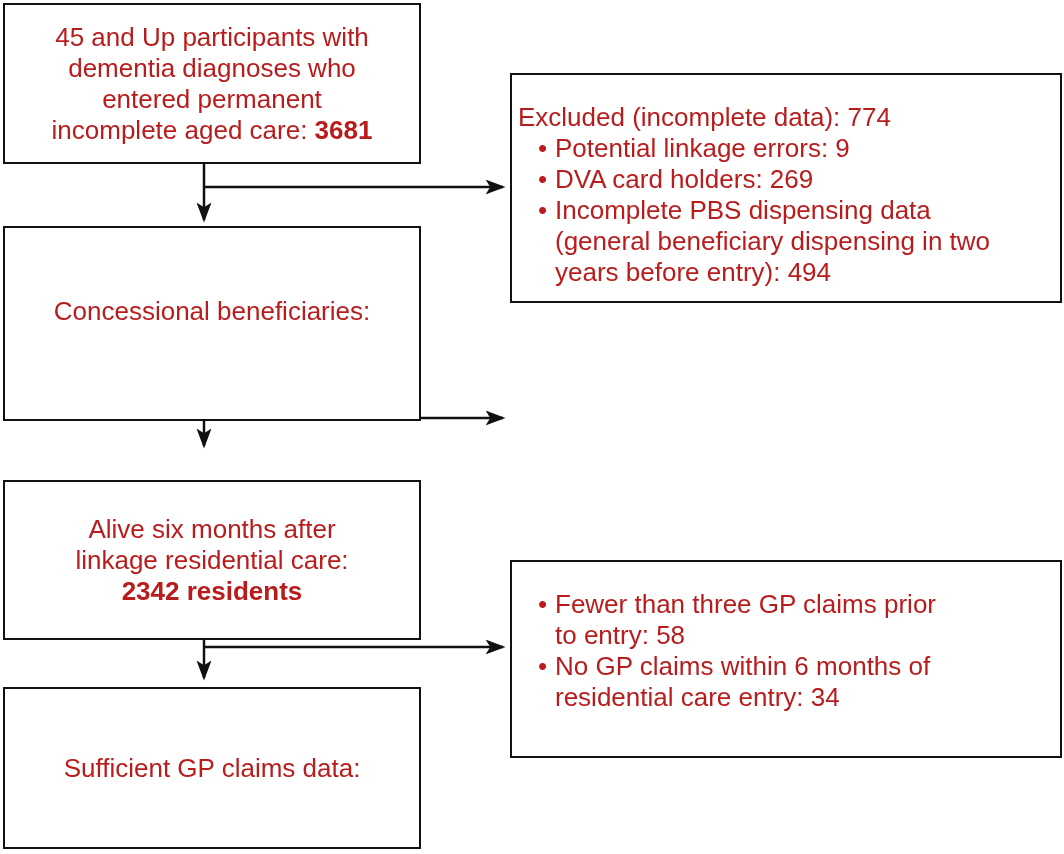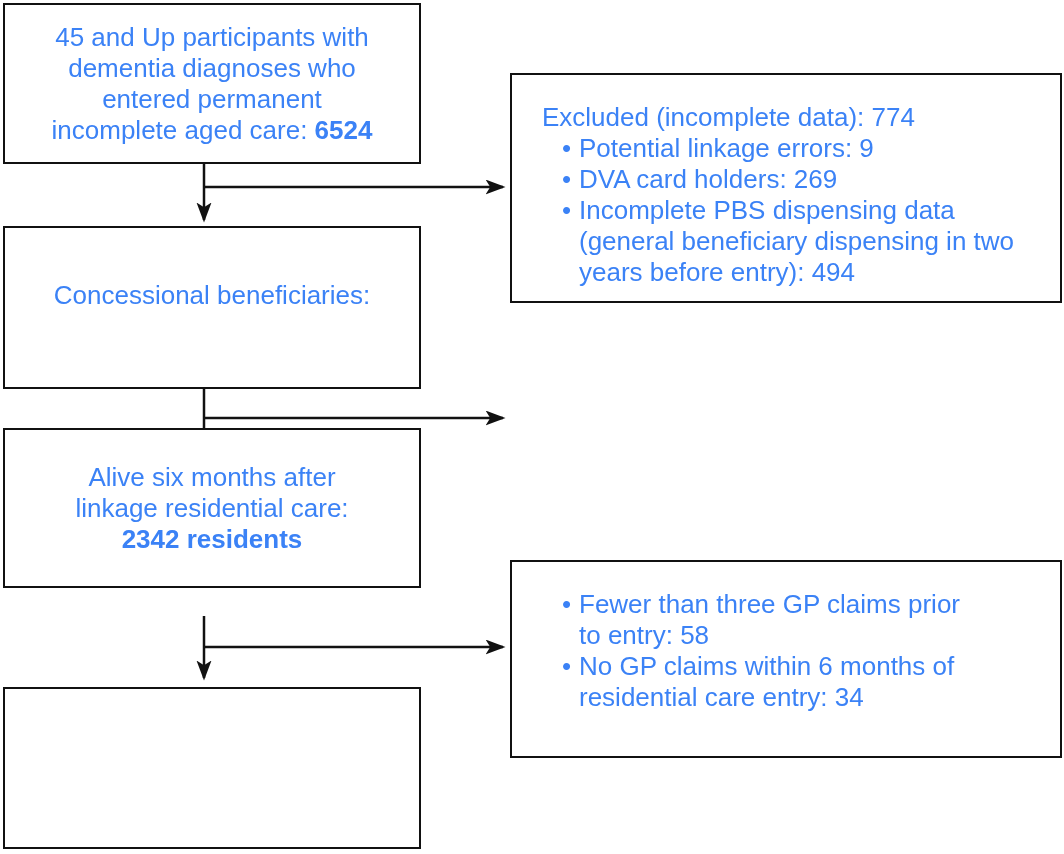--- a/index.html
+++ b/index.html
@@ -3,21 +3,21 @@
 <meta charset="utf-8">
 <style>
   * { margin: 0; padding: 0; box-sizing: border-box; }
   html, body { background: #ffffff; }
   .canvas {
     position: relative;
     width: 1064px;
     height: 854px;
     background: #ffffff;
     font-family: "Liberation Sans", sans-serif;
-    color: #3b82f6;
+    color: #b91c1c;
     overflow: hidden;
   }
   .connectors {
     position: absolute;
     left: 0; top: 0;
     width: 1064px; height: 854px;
     pointer-events: none;
   }
   .box {
     position: absolute;
@@ -31,21 +31,21 @@
     width: 418px;
     display: flex;
     flex-direction: column;
     justify-content: center;
     text-align: center;
     padding: 8px 10px;
   }
   .excl {
     left: 510px;
     width: 552px;
-    padding: 27px 12px 8px 30px;
+    padding: 27px 12px 8px 6px;
     text-align: left;
   }
   .bullet-list { margin-left: 20px; }
   .bullet-item { display: flex; }
   .bullet-dot { width: 17px; flex: none; }
   .bullet-text { flex: 1; }
   .bold { font-weight: bold; }
 </style>
 </head>
 <body>
@@ -63,41 +63,41 @@
     <path d="M204 389 L204 446" stroke="#111111" stroke-width="2.5" fill="none" marker-end="url(#ah)"></path>
     <path d="M204 418 L503 418" stroke="#111111" stroke-width="2.5" fill="none" marker-end="url(#ah)"></path>
     <path d="M204 616 L204 678" stroke="#111111" stroke-width="2.5" fill="none" marker-end="url(#ah)"></path>
     <path d="M204 647 L503 647" stroke="#111111" stroke-width="2.5" fill="none" marker-end="url(#ah)"></path>
   </svg>
 
   <div class="box cohort" style="top: 3px; height: 161px;">
     <div>
       <span>45 and Up participants with<br>dementia diagnoses who<br>entered permanent</span><br>
       <span>incomplete aged care:</span>
-      <span class="bold">6524</span>
+      <span class="bold">3681</span>
     </div>
   </div>
 
-  <div class="box cohort" style="top: 226px; height: 163px; padding-bottom: 32px;">
+  <div class="box cohort" style="top: 226px; height: 195px; padding-bottom: 32px;">
     <div>
       <span>Concessional beneficiaries:</span><br>
     </div>
   </div>
 
-  <div class="box cohort" style="top: 428px; height: 160px;">
+  <div class="box cohort" style="top: 480px; height: 160px;">
     <div>
       <span>Alive six months after</span><br>
       <span>linkage residential care:</span><br>
       <span class="bold">2342 residents</span>
     </div>
   </div>
 
   <div class="box cohort" style="top: 687px; height: 162px;">
     <div>
-      <br>
+      <span>Sufficient GP claims data:</span><br>
     </div>
   </div>
 
   <div class="box excl" style="top: 73px; height: 230px;">
     <div>Excluded (incomplete data): 774</div>
     <div class="bullet-list">
       <div class="bullet-item">
         <span class="bullet-dot">•</span>
         <span class="bullet-text">Potential linkage errors: 9</span>
       </div>

